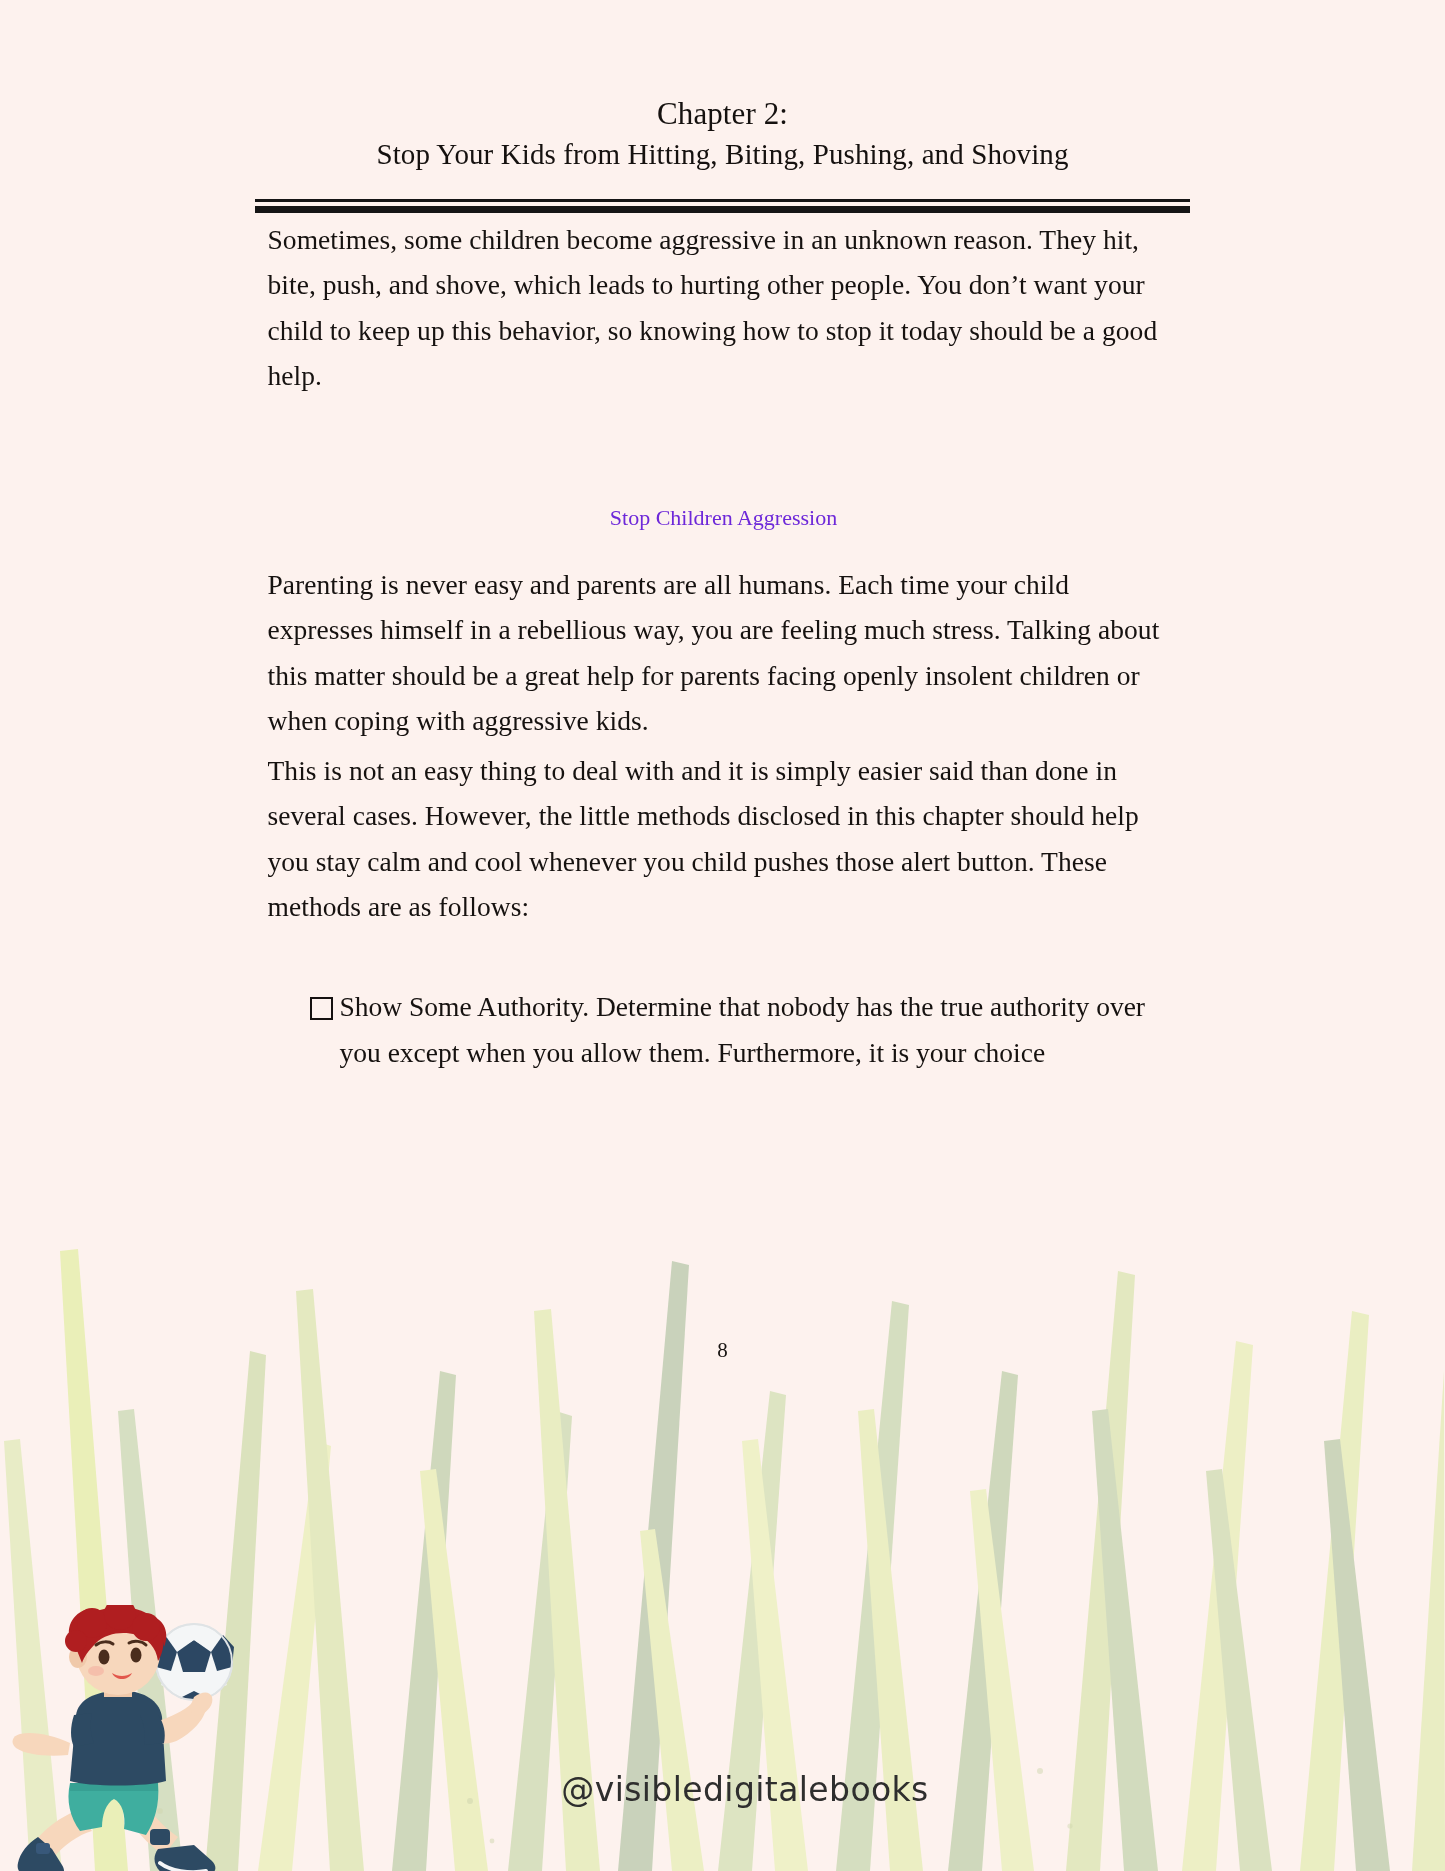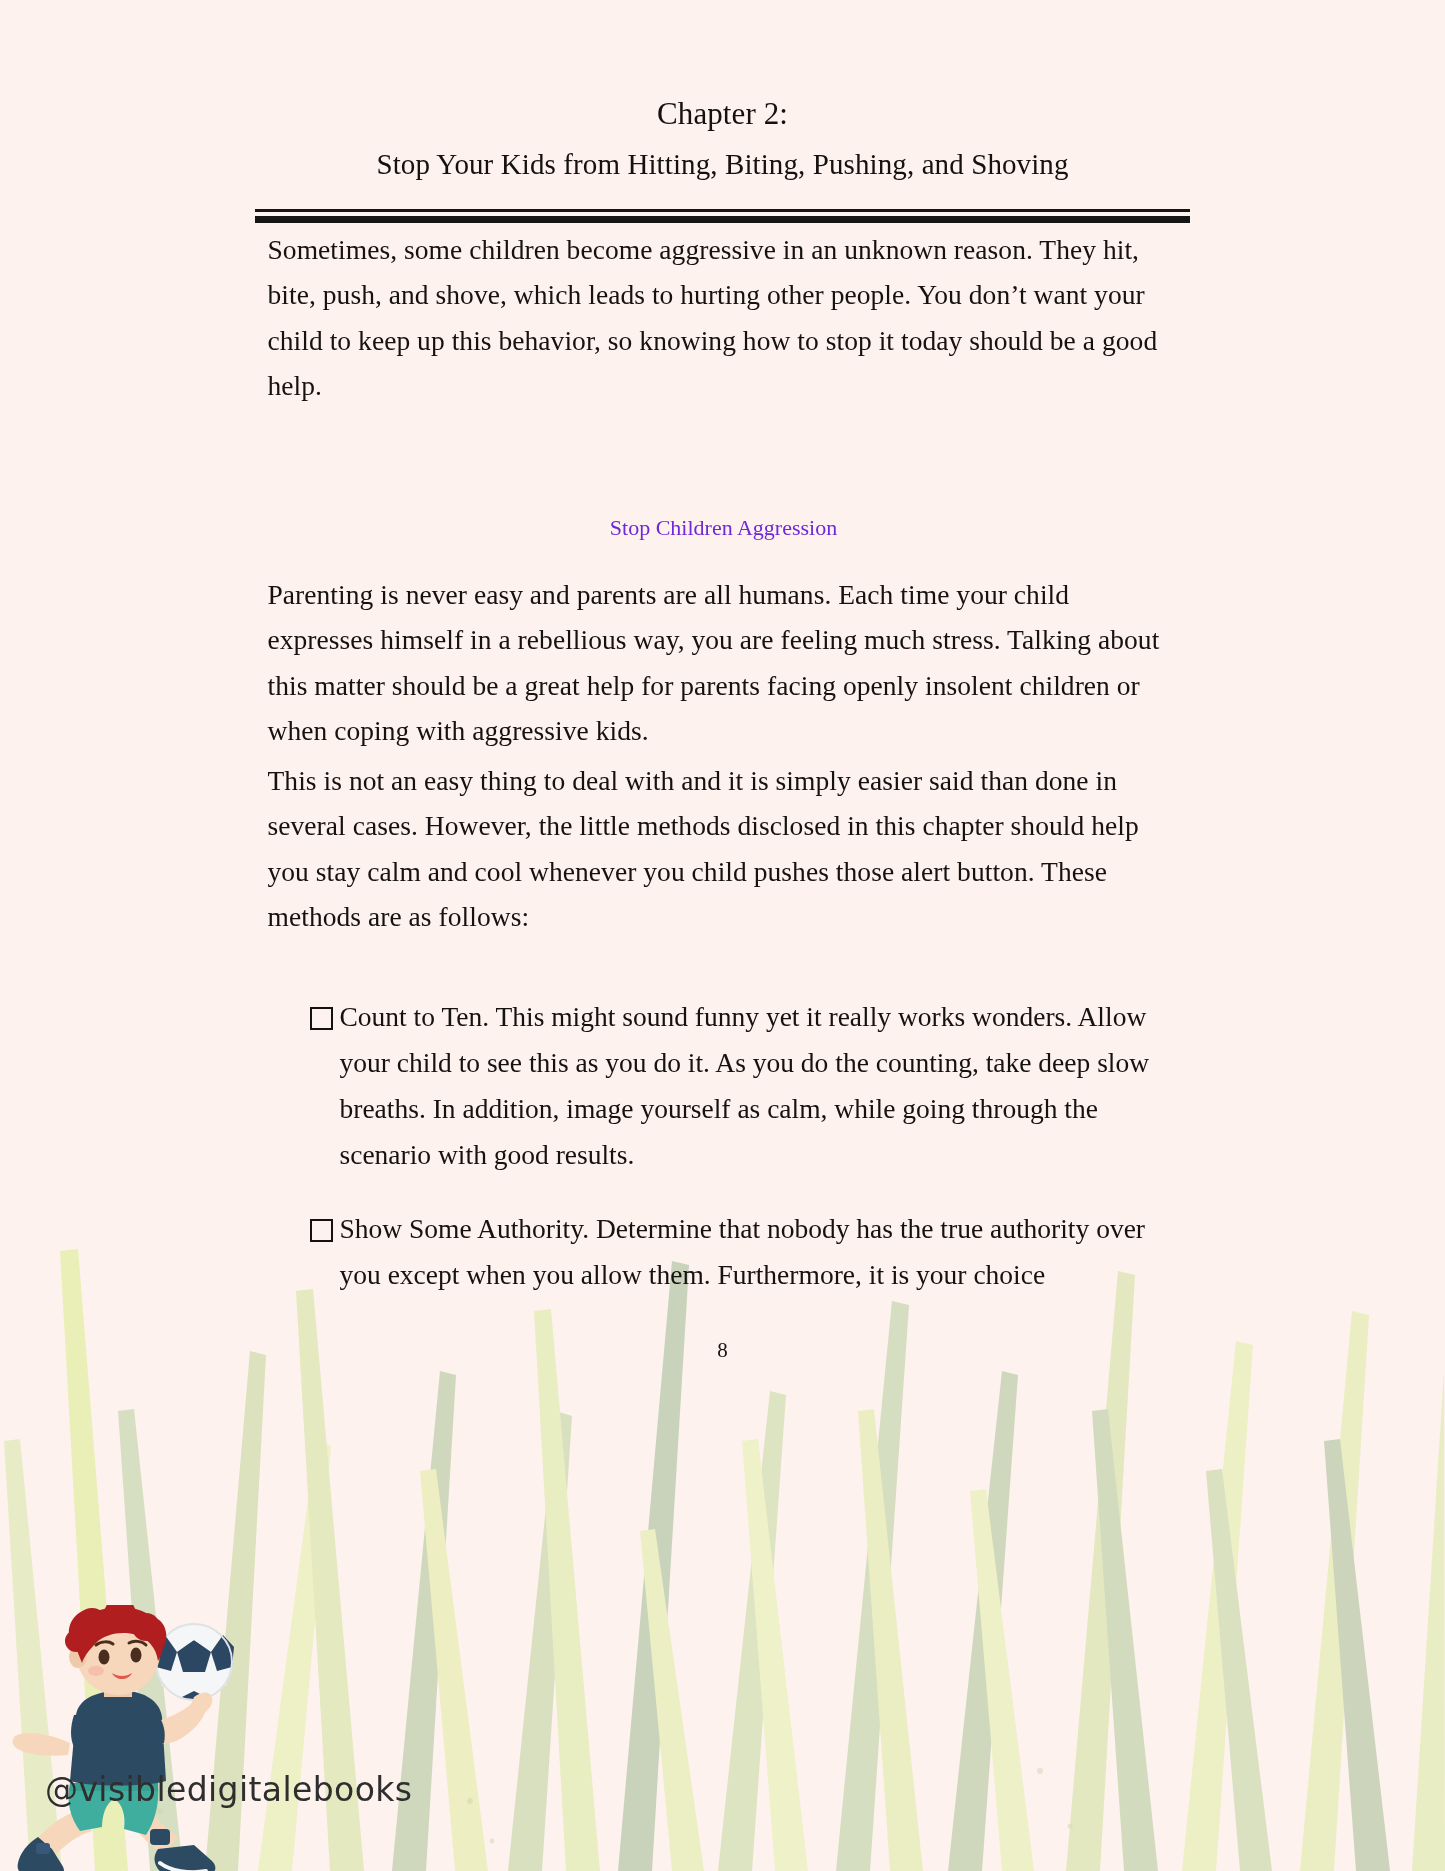--- a/index.html
+++ b/index.html
@@ -48,21 +48,21 @@
   .chapter-label {
     font-size: 31px;
     line-height: 1.28;
     color: #15110f;
     letter-spacing: .1px;
   }
   .chapter-title {
     font-size: 29px;
     line-height: 1.28;
     color: #15110f;
-    margin-top: 12px;
+    margin-top: 2px;
     letter-spacing: .1px;
   }
 
   .rule-wrap {
     margin: 26px auto 0 auto;
     width: 935px;
   }
   .rule-thin {
     height: 3px;
     background: #151515;
@@ -138,20 +138,21 @@
     color: #171311;
     z-index: 4;
   }
 
   
   .watermark {
     position: absolute;
     left: 0;
     right: 0;
     top: 1770px;
+    text-align: center;
     font-family: "DejaVu Sans", "Liberation Sans", sans-serif;
     font-size: 33px;
     letter-spacing: .4px;
     color: #2e2e2e;
     z-index: 6;
     margin-left: 45px;
   }
 
   
   .boy-illustration {
@@ -231,21 +232,20 @@
 
       <div class="section-heading">Stop Children Aggression</div>
 
       <p class="para para-tight">Parenting is never easy and parents are all humans. Each time your child expresses himself in a rebellious way, you are feeling much stress. Talking about this matter should be a great help for parents facing openly insolent children or when coping with aggressive kids.</p>
 
       <p class="para para-tight">This is not an easy thing to deal with and it is simply easier said than done in several cases. However, the little methods disclosed in this chapter should help you stay calm and cool whenever you child pushes those alert button. These methods are as follows:</p>
 
       <ul class="check-list">
         <li>
           <span class="box"></span>
-          <span>Count to Ten. This might sound funny yet it really works wonders. Allow your child to see this as you do it. As you do the counting, take deep slow breaths. In addition, image yourself as calm, while going through the scenario with good results.</span>
         </li>
         <li>
           <span class="box"></span>
           <span>Show Some Authority. Determine that nobody has the true authority over you except when you allow them. Furthermore, it is your choice</span>
         </li>
       </ul>
 
     </div>
   </div>
 

